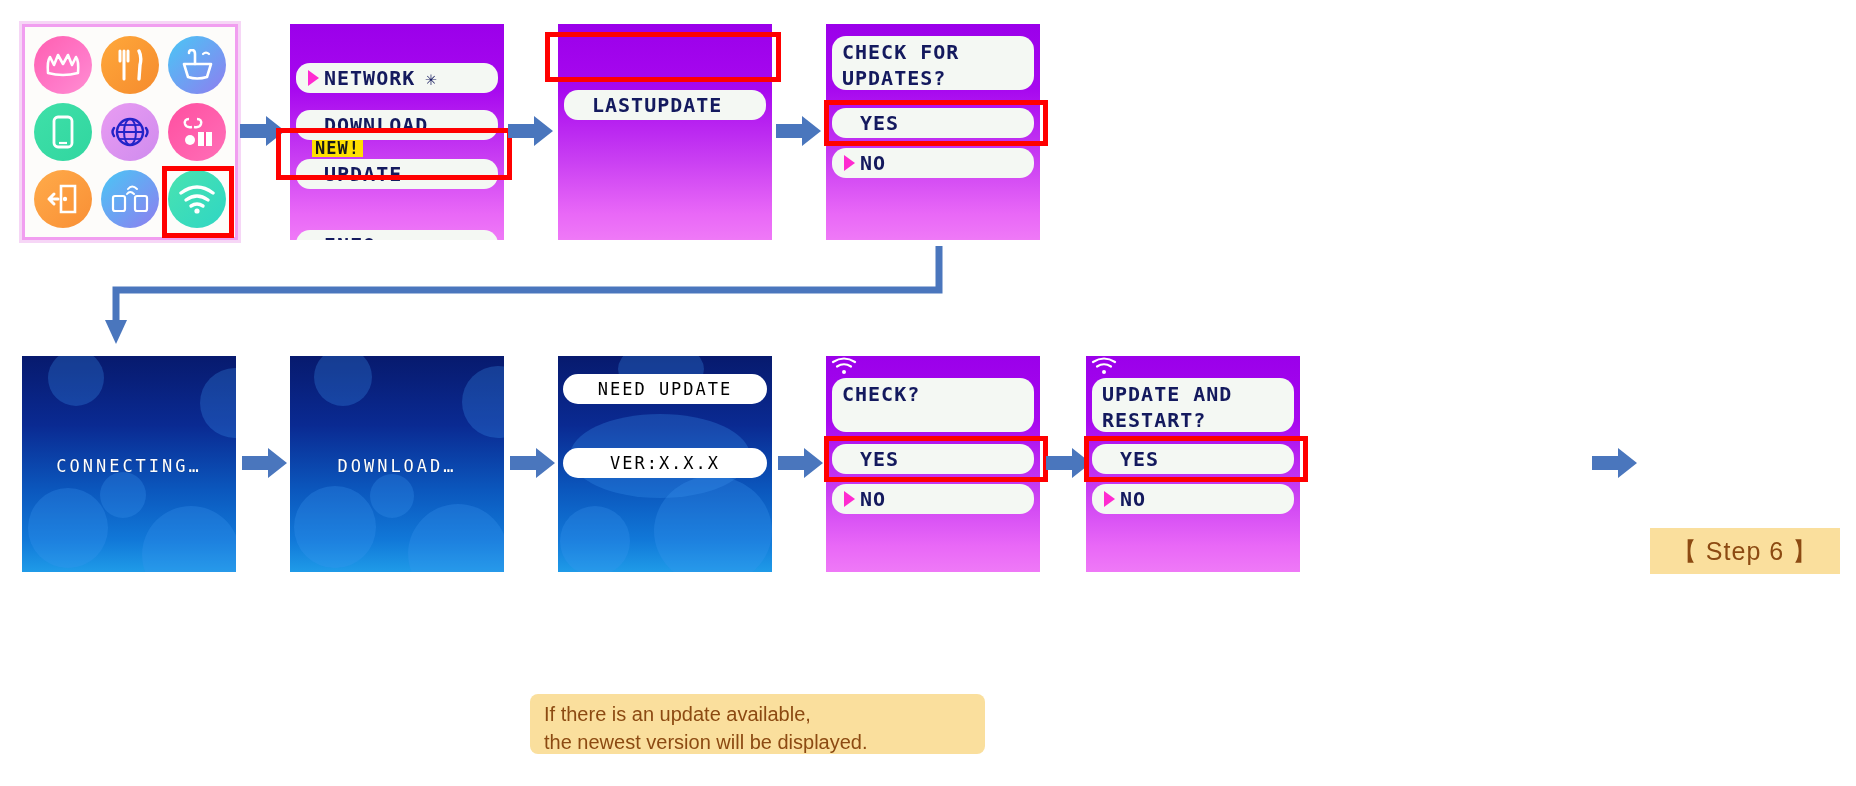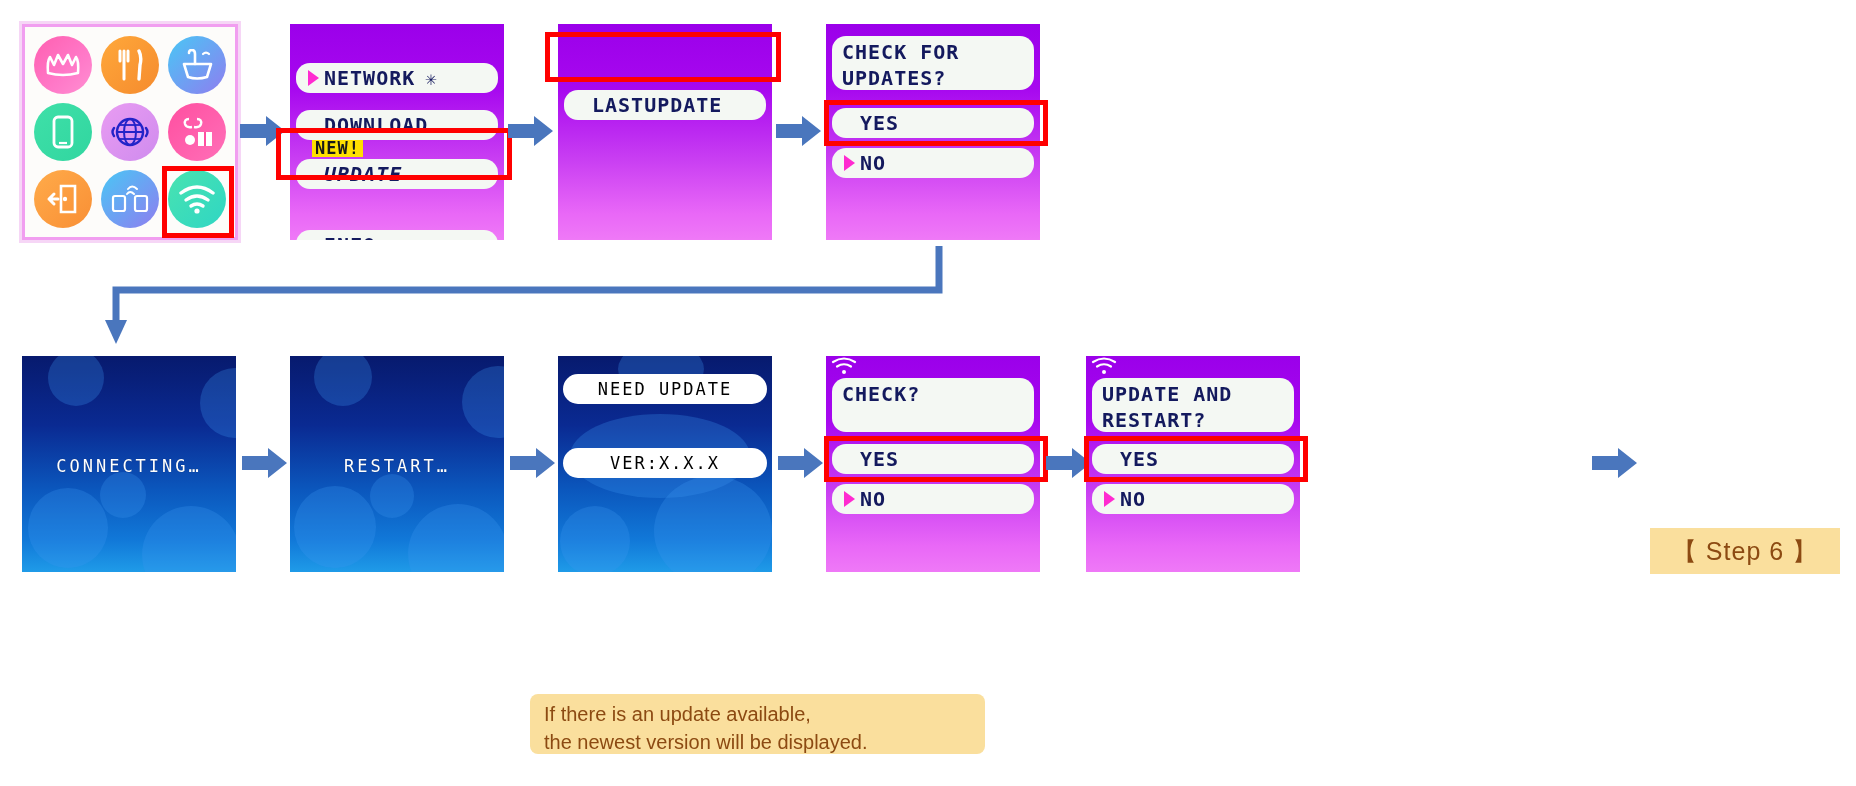--- a/index.html
+++ b/index.html
@@ -219,21 +219,21 @@
     <div class="pill one" style="top:39px;">
       <span class="caret"></span>
       <span>NETWORK</span>
       <span class="gearmark">✳</span>
     </div>
     <div class="pill one" style="top:86px;">
       <span class="nocaret"></span>
       <span>DOWNLOAD</span>
     </div>
     <div class="newbadge" style="top:116px;">NEW!</div>
-    <div class="pill one" style="top:135px;font-style:italic;">
+    <div class="pill one" style="top:135px;">
       <span class="nocaret"></span>
       <span>UPDATE</span>
     </div>
     <div class="pill one" style="top:193px;margin-top:13px;">
       <span class="nocaret"></span>
       <span>INFO</span>
     </div>
   </div>
   <div class="redbox" style="left:276px;top:128px;width:236px;height:52px;"></div>
 
@@ -295,21 +295,21 @@
   </div>
 
   <div class="screen blue" style="left:290px;top:356px;">
     <div class="bubbles">
       <div class="bubble" style="left:24px;top:-8px;width:58px;height:58px;"></div>
       <div class="bubble" style="left:172px;top:10px;width:72px;height:72px;"></div>
       <div class="bubble" style="left:4px;top:130px;width:82px;height:82px;"></div>
       <div class="bubble" style="left:118px;top:148px;width:100px;height:100px;"></div>
       <div class="bubble" style="left:80px;top:118px;width:44px;height:44px;"></div>
     </div>
-    <div class="bluetext" style="top:100px;">RESTART…</div>
+    <div class="bluetext" style="top:100px;">DOWNLOAD…</div>
   </div>
 
   <div class="arrow" style="left:510px;top:446px;">
     <svg width="46" height="34" viewBox="0 0 46 34">
         <path d="M0 10 L26 10 L26 2 L45 17 L26 32 L26 24 L0 24 Z" fill="#4a76bd"></path>
       </svg>
   </div>
 
   <div class="screen blue" style="left:558px;top:356px;">
     <div class="bubbles">

